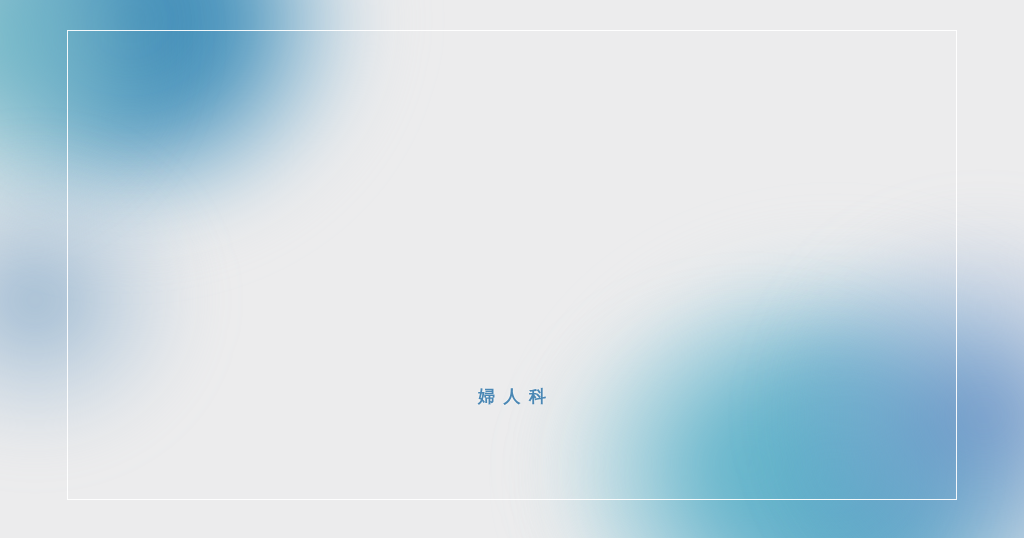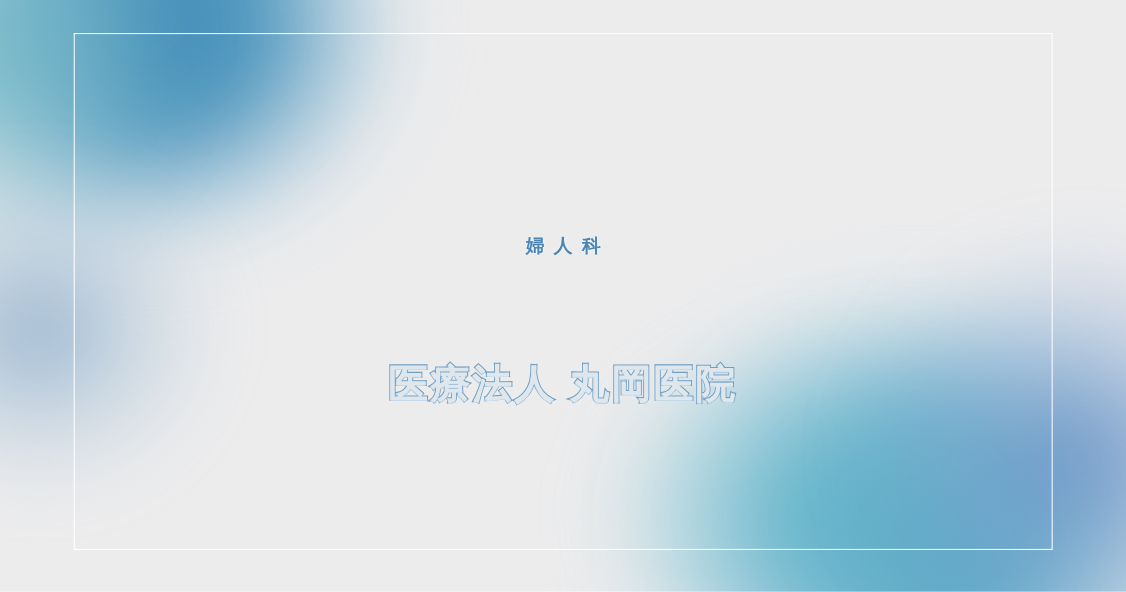--- a/index.html
+++ b/index.html
@@ -121,21 +121,21 @@
   
   .content {
     position: absolute;
     left: 0;
     top: 0;
     width: 1024px;
     height: 460px;
     display: flex;
     flex-direction: column;
     align-items: center;
-    justify-content: center;
+    justify-content: flex-end;
   }
 
   .category {
     margin-top: 126px;
     font-size: 17px;
     font-weight: 700;
     letter-spacing: 0.50em;
     text-indent: 0.50em;
     color: #4a87b4;
     text-shadow: 0 0 2px rgba(255,255,255,0.85);
@@ -183,16 +183,15 @@
   <div class="blob blob-r"></div>
 
   <div class="frame"></div>
 
   <div class="content">
     <div class="category">婦人科</div>
 
     <div class="title">
     </div>
 
-    <div class="subtitle">医療法人 丸岡医院</div>
   </div>
 
 </div>
 
 </body></html>

